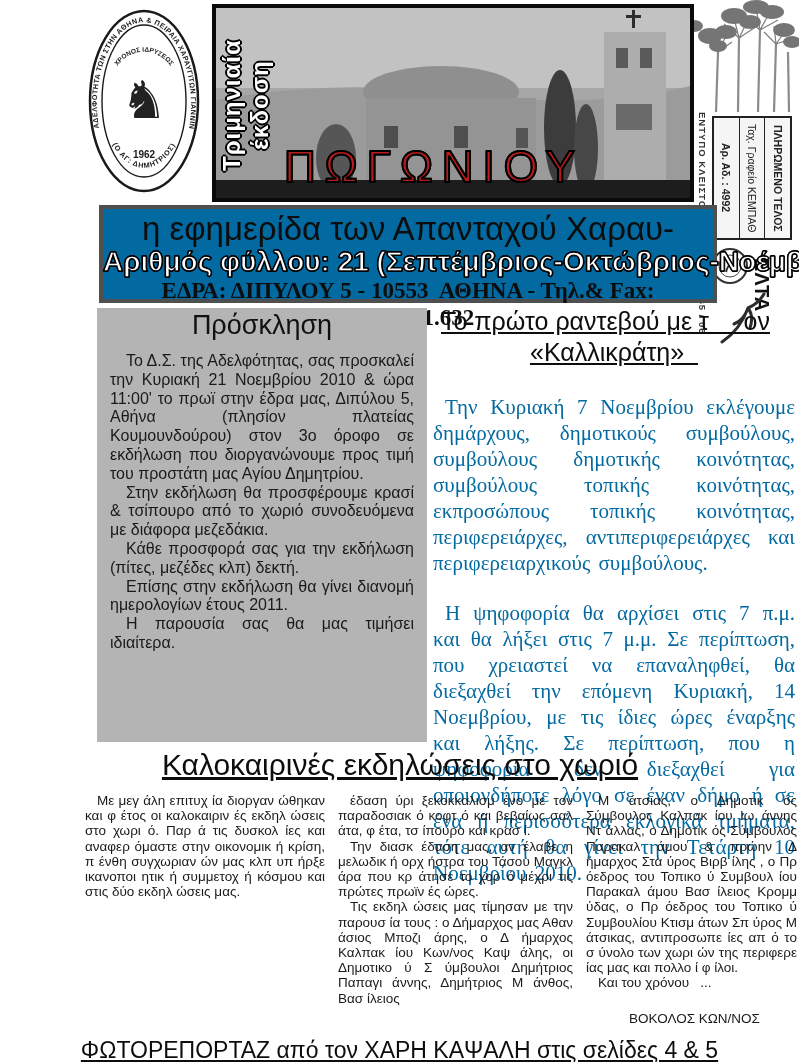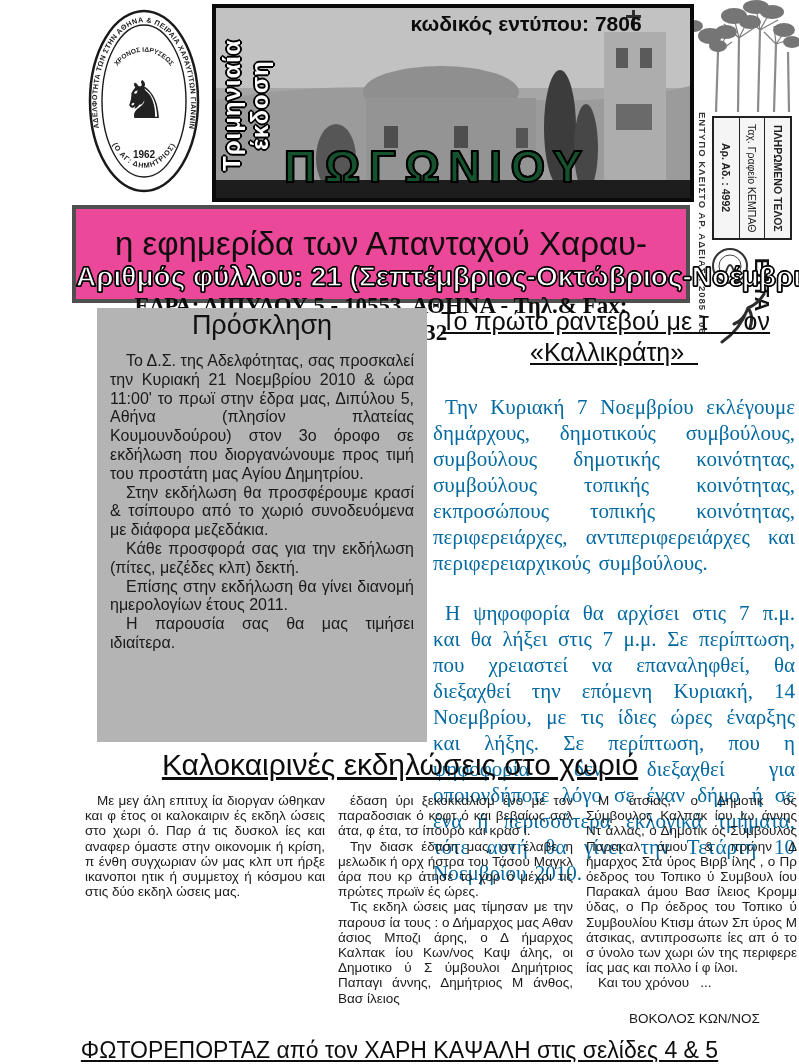--- a/index.html
+++ b/index.html
@@ -32,21 +32,21 @@
   .title-script {
     position:absolute; top:14px; left:36px; width:440px; z-index:3;
     font-family:"DejaVu Serif", serif; font-style:italic; font-weight:bold;
     font-size:96px; line-height:1; color:#000; letter-spacing:-2px;
     text-shadow:-3px 0 0 #fff, 3px 0 0 #fff, 0 -3px 0 #fff, 0 3px 0 #fff,
                 -2px -2px 0 #fff, 2px 2px 0 #fff, -2px 2px 0 #fff, 2px -2px 0 #fff;
     white-space:nowrap;
   }
   .title-sub {
     position:absolute; bottom:6px; left:68px; z-index:3;
-    font-size:44px; font-weight:bold; letter-spacing:9px; color:#14532d;
+    font-size:44px; font-weight:normal; letter-spacing:9px; color:#b91c1c;
     -webkit-text-stroke:2px #000;
     text-shadow:-1px 0 0 #000, 1px 0 0 #000, 0 -1px 0 #000, 0 1px 0 #000;
     white-space:nowrap;
   }
 
   
   .trees { position:absolute; left:694px; top:0; width:105px; height:112px; }
   .side-vert {
     position:absolute; left:694px; top:112px; height:228px; width:14px;
     writing-mode:vertical-rl; font-size:9.5px; font-weight:bold; color:#333;
@@ -67,23 +67,23 @@
   .elta-wrap { position:absolute; left:706px; top:244px; width:90px; height:110px; }
   .elta-circle { position:absolute; left:4px; top:2px; width:40px; height:40px; }
   .elta-text {
     position:absolute; left:44px; top:14px; writing-mode:vertical-rl;
     font-size:20px; font-weight:bold; color:#111; letter-spacing:1px;
   }
   .elta-branch { position:absolute; left:8px; top:46px; width:60px; height:60px; }
 
   
   .banner {
-    position:absolute; left:72px; top:205px; width:618px; height:98px;
-    background:#ec4899; border:4px solid #4f4f4f; text-align:center;
-    padding-top:16px;
+    position:absolute; left:99px; top:205px; width:618px; height:98px;
+    background:#0369a1; border:4px solid #4f4f4f; text-align:center;
+    padding-top:1px;
   }
   .banner-line1 { font-size:33px; line-height:37px; color:#0d0d0d; letter-spacing:0; }
   .banner-line2 {
     font-size:28px; line-height:30px; font-weight:bold; color:#fff;
     -webkit-text-stroke:1.3px #000;
     text-shadow:-1px 0 0 #000, 1px 0 0 #000, 0 -1px 0 #000, 0 1px 0 #000;
     white-space:nowrap;
   }
   .banner-line3 {
     font-family:"Liberation Serif", serif; font-weight:bold;
@@ -180,21 +180,20 @@
       <rect x="424" y="40" width="12" height="20" fill="#5a5a5a"></rect>
       <rect x="400" y="96" width="36" height="26" fill="#6a6a6a"></rect>
       <rect x="416" y="2" width="3" height="18" fill="#2c2c2c"></rect>
       <rect x="410" y="7" width="15" height="3" fill="#2c2c2c"></rect>
       <ellipse cx="344" cy="120" rx="16" ry="58" fill="#3c3c3c"></ellipse>
       <ellipse cx="370" cy="140" rx="12" ry="44" fill="#474747"></ellipse>
       <ellipse cx="120" cy="150" rx="20" ry="34" fill="#565656"></ellipse>
       <rect x="0" y="172" width="474" height="18" fill="#1d1d1d"></rect>
     </svg>
     <div class="edition-vertical">Τριμηνιαία έκδοση</div>
-    <div class="code-label">κωδικός εντύπου: 7806</div>
     <div class="title-sub">ΠΩΓΩΝΙΟΥ</div>
   </div>
 
   <div class="trees">
     <svg viewBox="0 0 105 112" width="105" height="112">
       <g stroke="#8b8b8b" stroke-width="2.2" fill="none">
         <path d="M22,112 L24,52"></path>
           <path d="M44,112 L45,38"></path>
         <path d="M64,112 L66,30"></path>
           <path d="M80,112 L82,44"></path>

